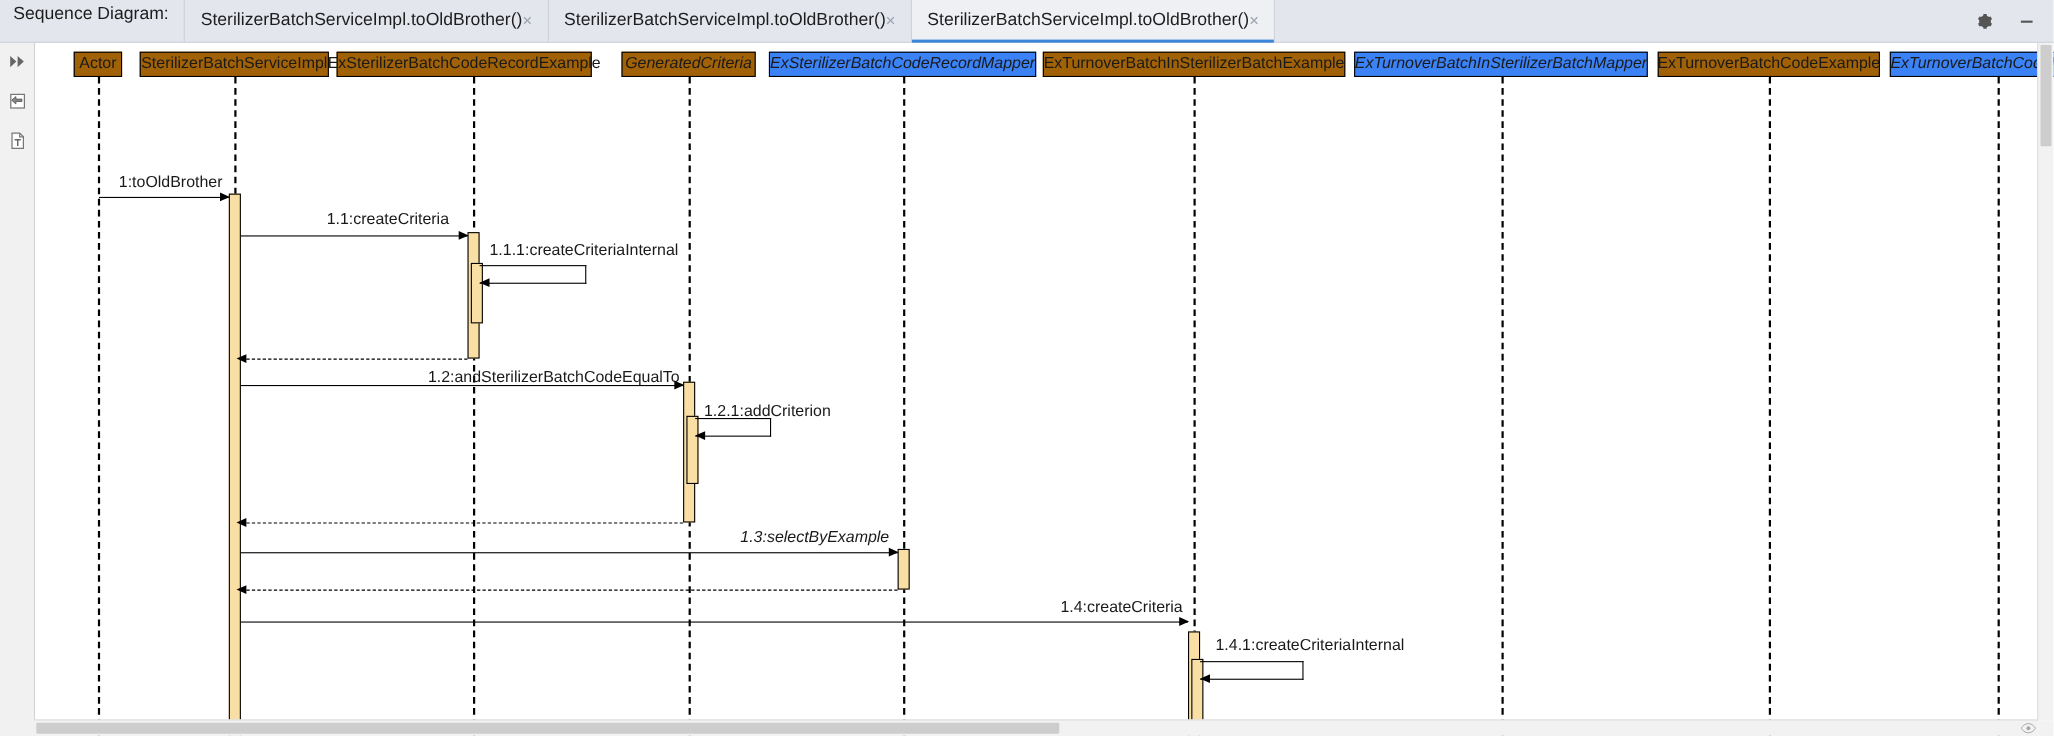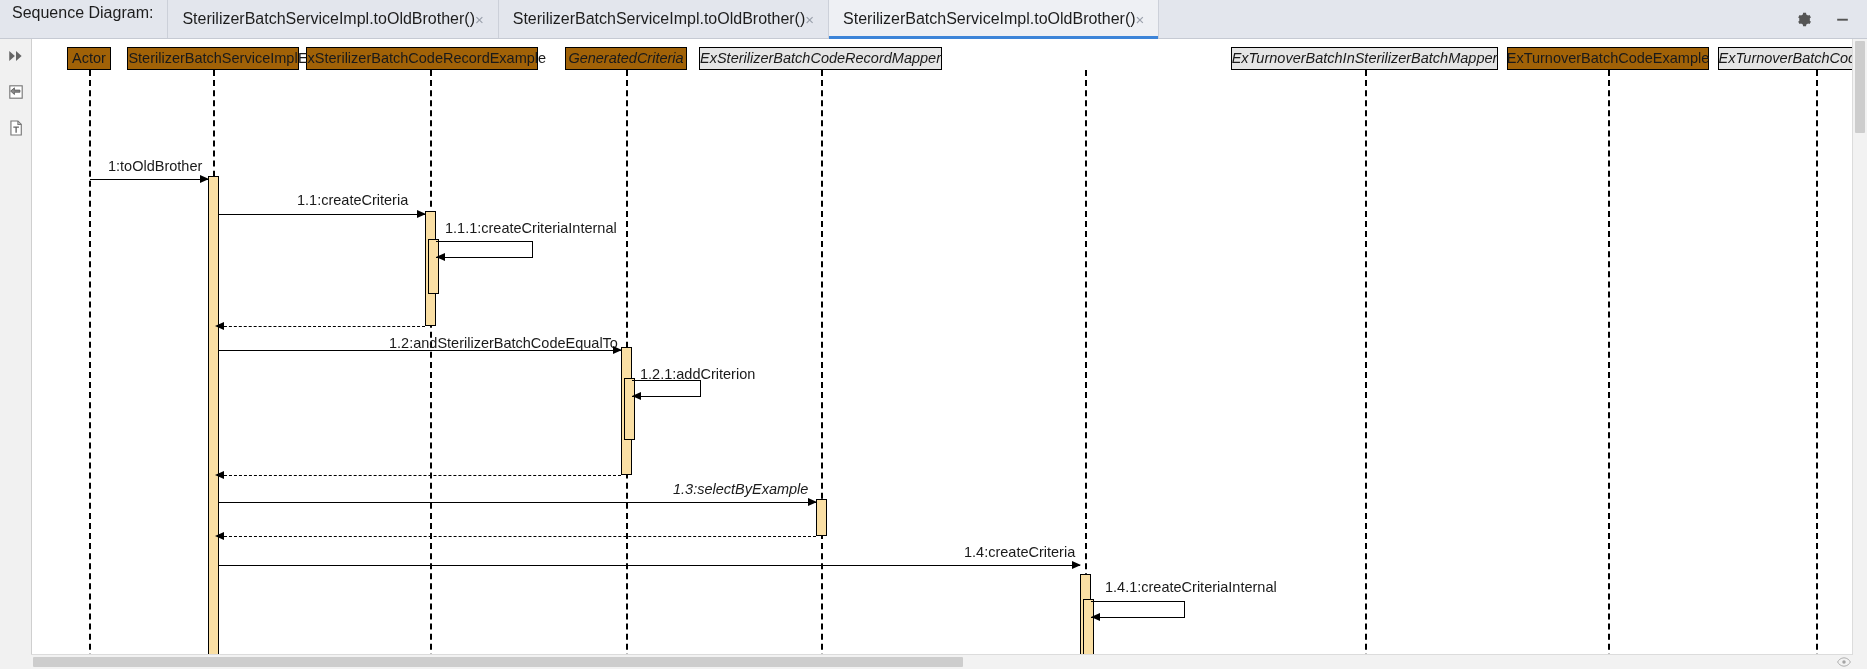--- a/index.html
+++ b/index.html
@@ -51,21 +51,21 @@
 
   
   .canvas{flex:1 1 auto;position:relative;overflow:hidden;background:#fff;}
   .canvas-inner{position:absolute;left:0;top:0;width:1836px;height:650px;}
   .head{
     position:absolute;top:8px;height:23px;box-sizing:border-box;
     border:1px solid #000;display:flex;align-items:center;justify-content:center;
     padding:0 7px;font-size:14.5px;white-space:nowrap;color:#1a1a1a;line-height:1;
   }
   .head.yellow{background:#a16207;}
-  .head.green{background:#e5e5e5;}
+  .head.green{background:#3b82f6;}
   .head.italic{font-style:italic;}
 
   
   .lifeline{
     position:absolute;width:0;border-left:2px dashed #000;top:31px;
   }
   
   .act{
     position:absolute;box-sizing:border-box;background:#fadfa4;border:1px solid #000;
   }
@@ -173,20 +173,23 @@
             <span>SterilizerBatchServiceImpl</span>
           </div>
         <div class="head yellow" style="left:274px;width:232px;">
             <span>ExSterilizerBatchCodeRecordExample</span>
           </div>
         <div class="head yellow italic" style="left:533px;width:122px;">
             <span>GeneratedCriteria</span>
           </div>
         <div class="head green italic" style="left:667px;width:243px;">
             <span>ExSterilizerBatchCodeRecordMapper</span>
+          </div>
+        <div class="head yellow" style="left:916px;width:275px;">
+            <span>ExTurnoverBatchInSterilizerBatchExample</span>
           </div>
         <div class="head green italic" style="left:1199px;width:267px;">
             <span>ExTurnoverBatchInSterilizerBatchMapper</span>
           </div>
         <div class="head yellow" style="left:1475px;width:202px;">
             <span>ExTurnoverBatchCodeExample</span>
           </div>
         <div class="head green italic" style="left:1686px;width:196px;">
             <span>ExTurnoverBatchCodeMapper</span>
           </div>

